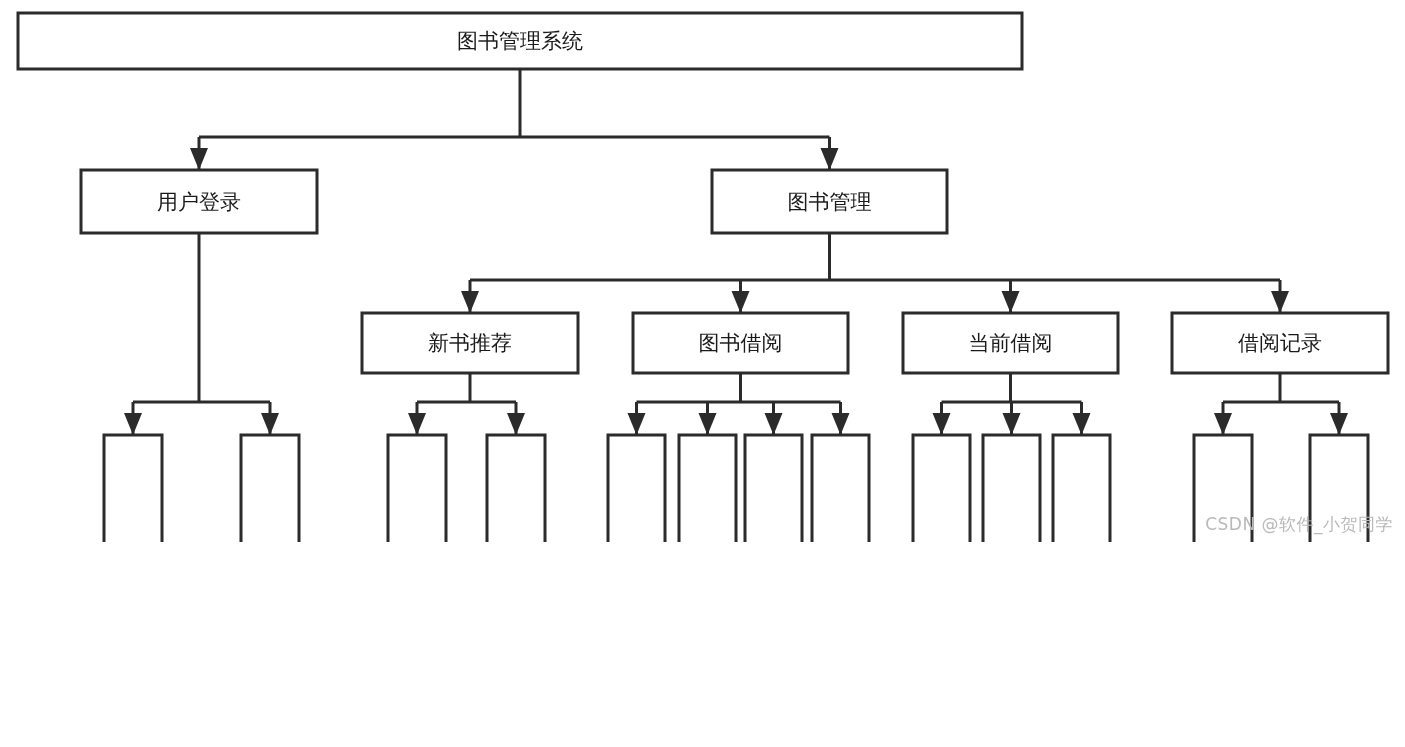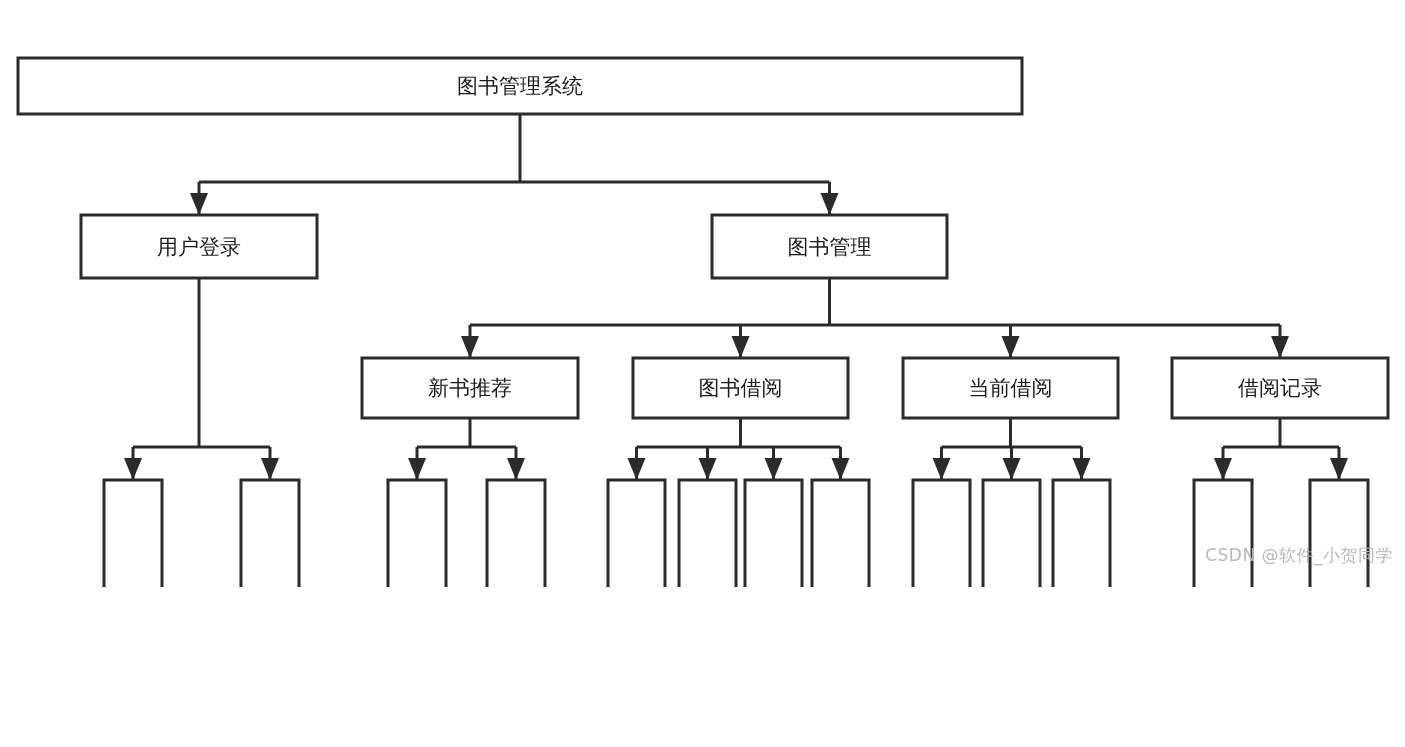--- a/index.html
+++ b/index.html
@@ -10,21 +10,20 @@
   }
   body {
     font-family: "DejaVu Sans", "Liberation Sans", sans-serif;
   }
   #diagram-root {
     position: relative;
     width: 1405px;
     height: 542px;
     background: #ffffff;
     overflow: hidden;
-    margin-top: 45px;
   }
   svg#chart-svg {
     position: absolute;
     top: 0;
     left: 0;
     width: 1405px;
     height: 747px;
     display: block;
   }
   .node-box {
@@ -65,21 +64,21 @@
     font-size: 21px;
     line-height: 1.18;
     letter-spacing: 3px;
     color: #1a1a1a;
     white-space: nowrap;
     pointer-events: none;
   }
   .watermark {
     position: absolute;
     right: 12px;
-    bottom: 20px;
+    bottom: 6px;
     font-family: "DejaVu Sans", "Liberation Sans", sans-serif;
     font-size: 17px;
     color: #b9b9b9;
     letter-spacing: 0.5px;
     user-select: none;
     pointer-events: none;
   }
 </style>
 </head>
 <body>

